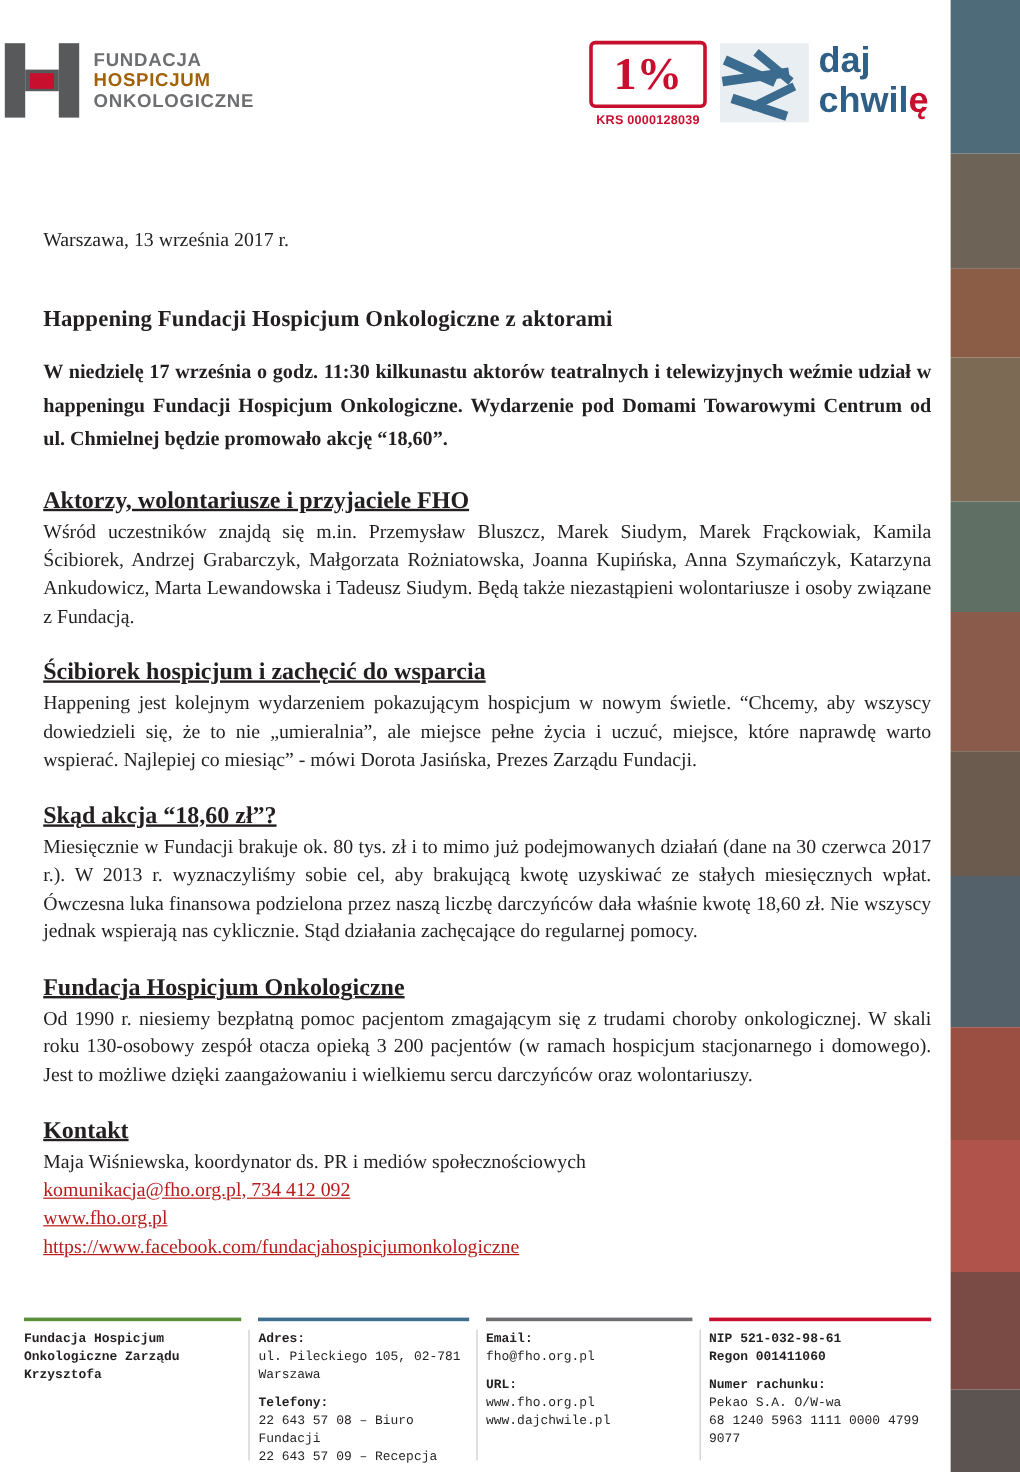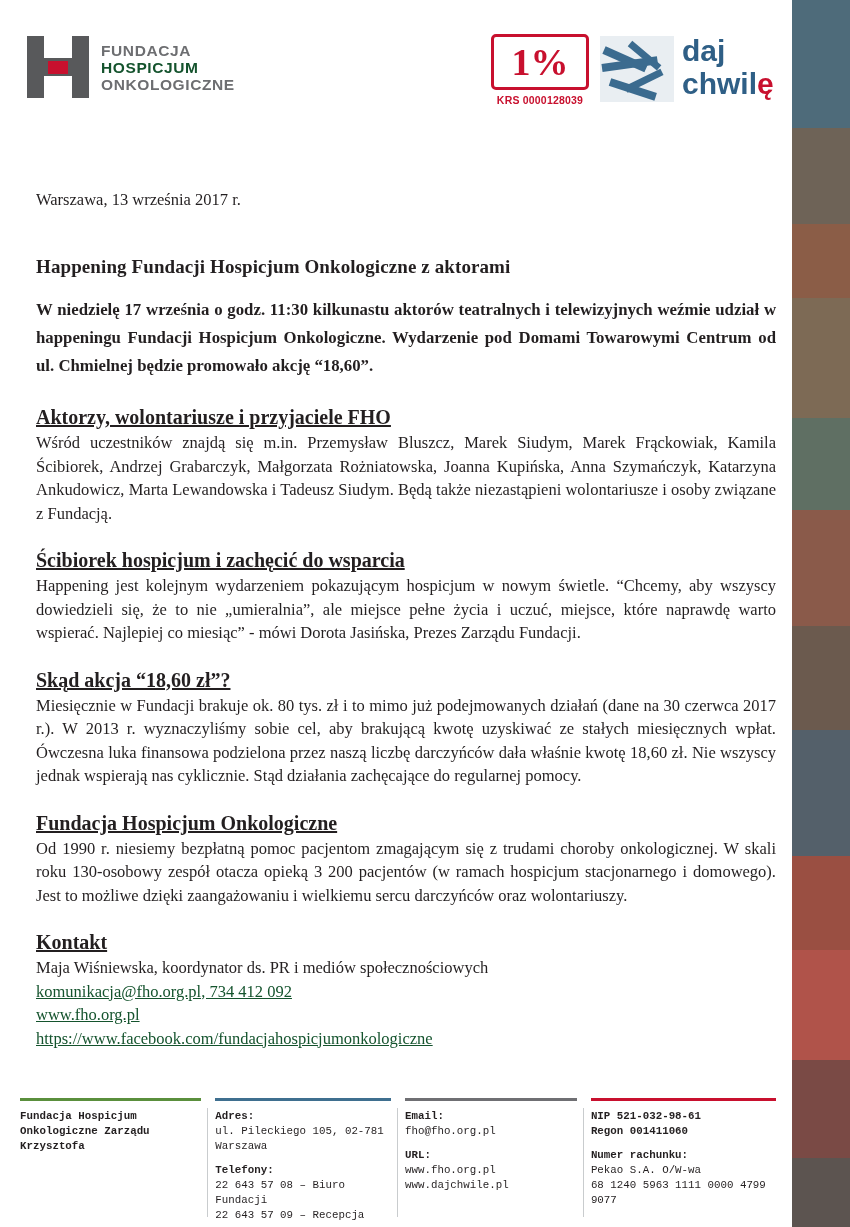--- a/index.html
+++ b/index.html
@@ -43,21 +43,21 @@
   
   .header {
     position: absolute;
     top: 28px;
     left: 0;
     width: 792px;
     height: 90px;
   }
   .logo-fho {
     position: absolute;
-    left: 27px;
+    left: 4px;
     top: 8px;
     display: flex;
     align-items: center;
   }
   .logo-mark {
     width: 62px;
     height: 62px;
     position: relative;
     margin-right: 12px;
   }
@@ -86,21 +86,21 @@
     background: #c8102e;
   }
   .logo-text div {
     font-family: "Liberation Sans", sans-serif;
     font-weight: bold;
     font-size: 15.5px;
     letter-spacing: 0.6px;
     line-height: 17px;
   }
   .logo-text .l1 { color: #6d6e71; }
-  .logo-text .l2 { color: #14532d; }
+  .logo-text .l2 { color: #a16207; }
   .logo-text .l3 { color: #6d6e71; }
 
   .logo-1pct {
     position: absolute;
     left: 486px;
     top: 6px;
     width: 108px;
     text-align: center;
   }
   .pct-box {
@@ -197,21 +197,21 @@
     text-align: justify;
   }
   .contact-block {
     margin-top: 2px;
   }
   .contact-line {
     font-size: 16.5px;
     line-height: 23.5px;
   }
   a.link {
-    color: #14532d;
+    color: #b91c1c;
     text-decoration: underline;
   }
 
   
   .footer {
     position: absolute;
     left: 20px;
     top: 1098px;
     width: 756px;
     display: flex;

